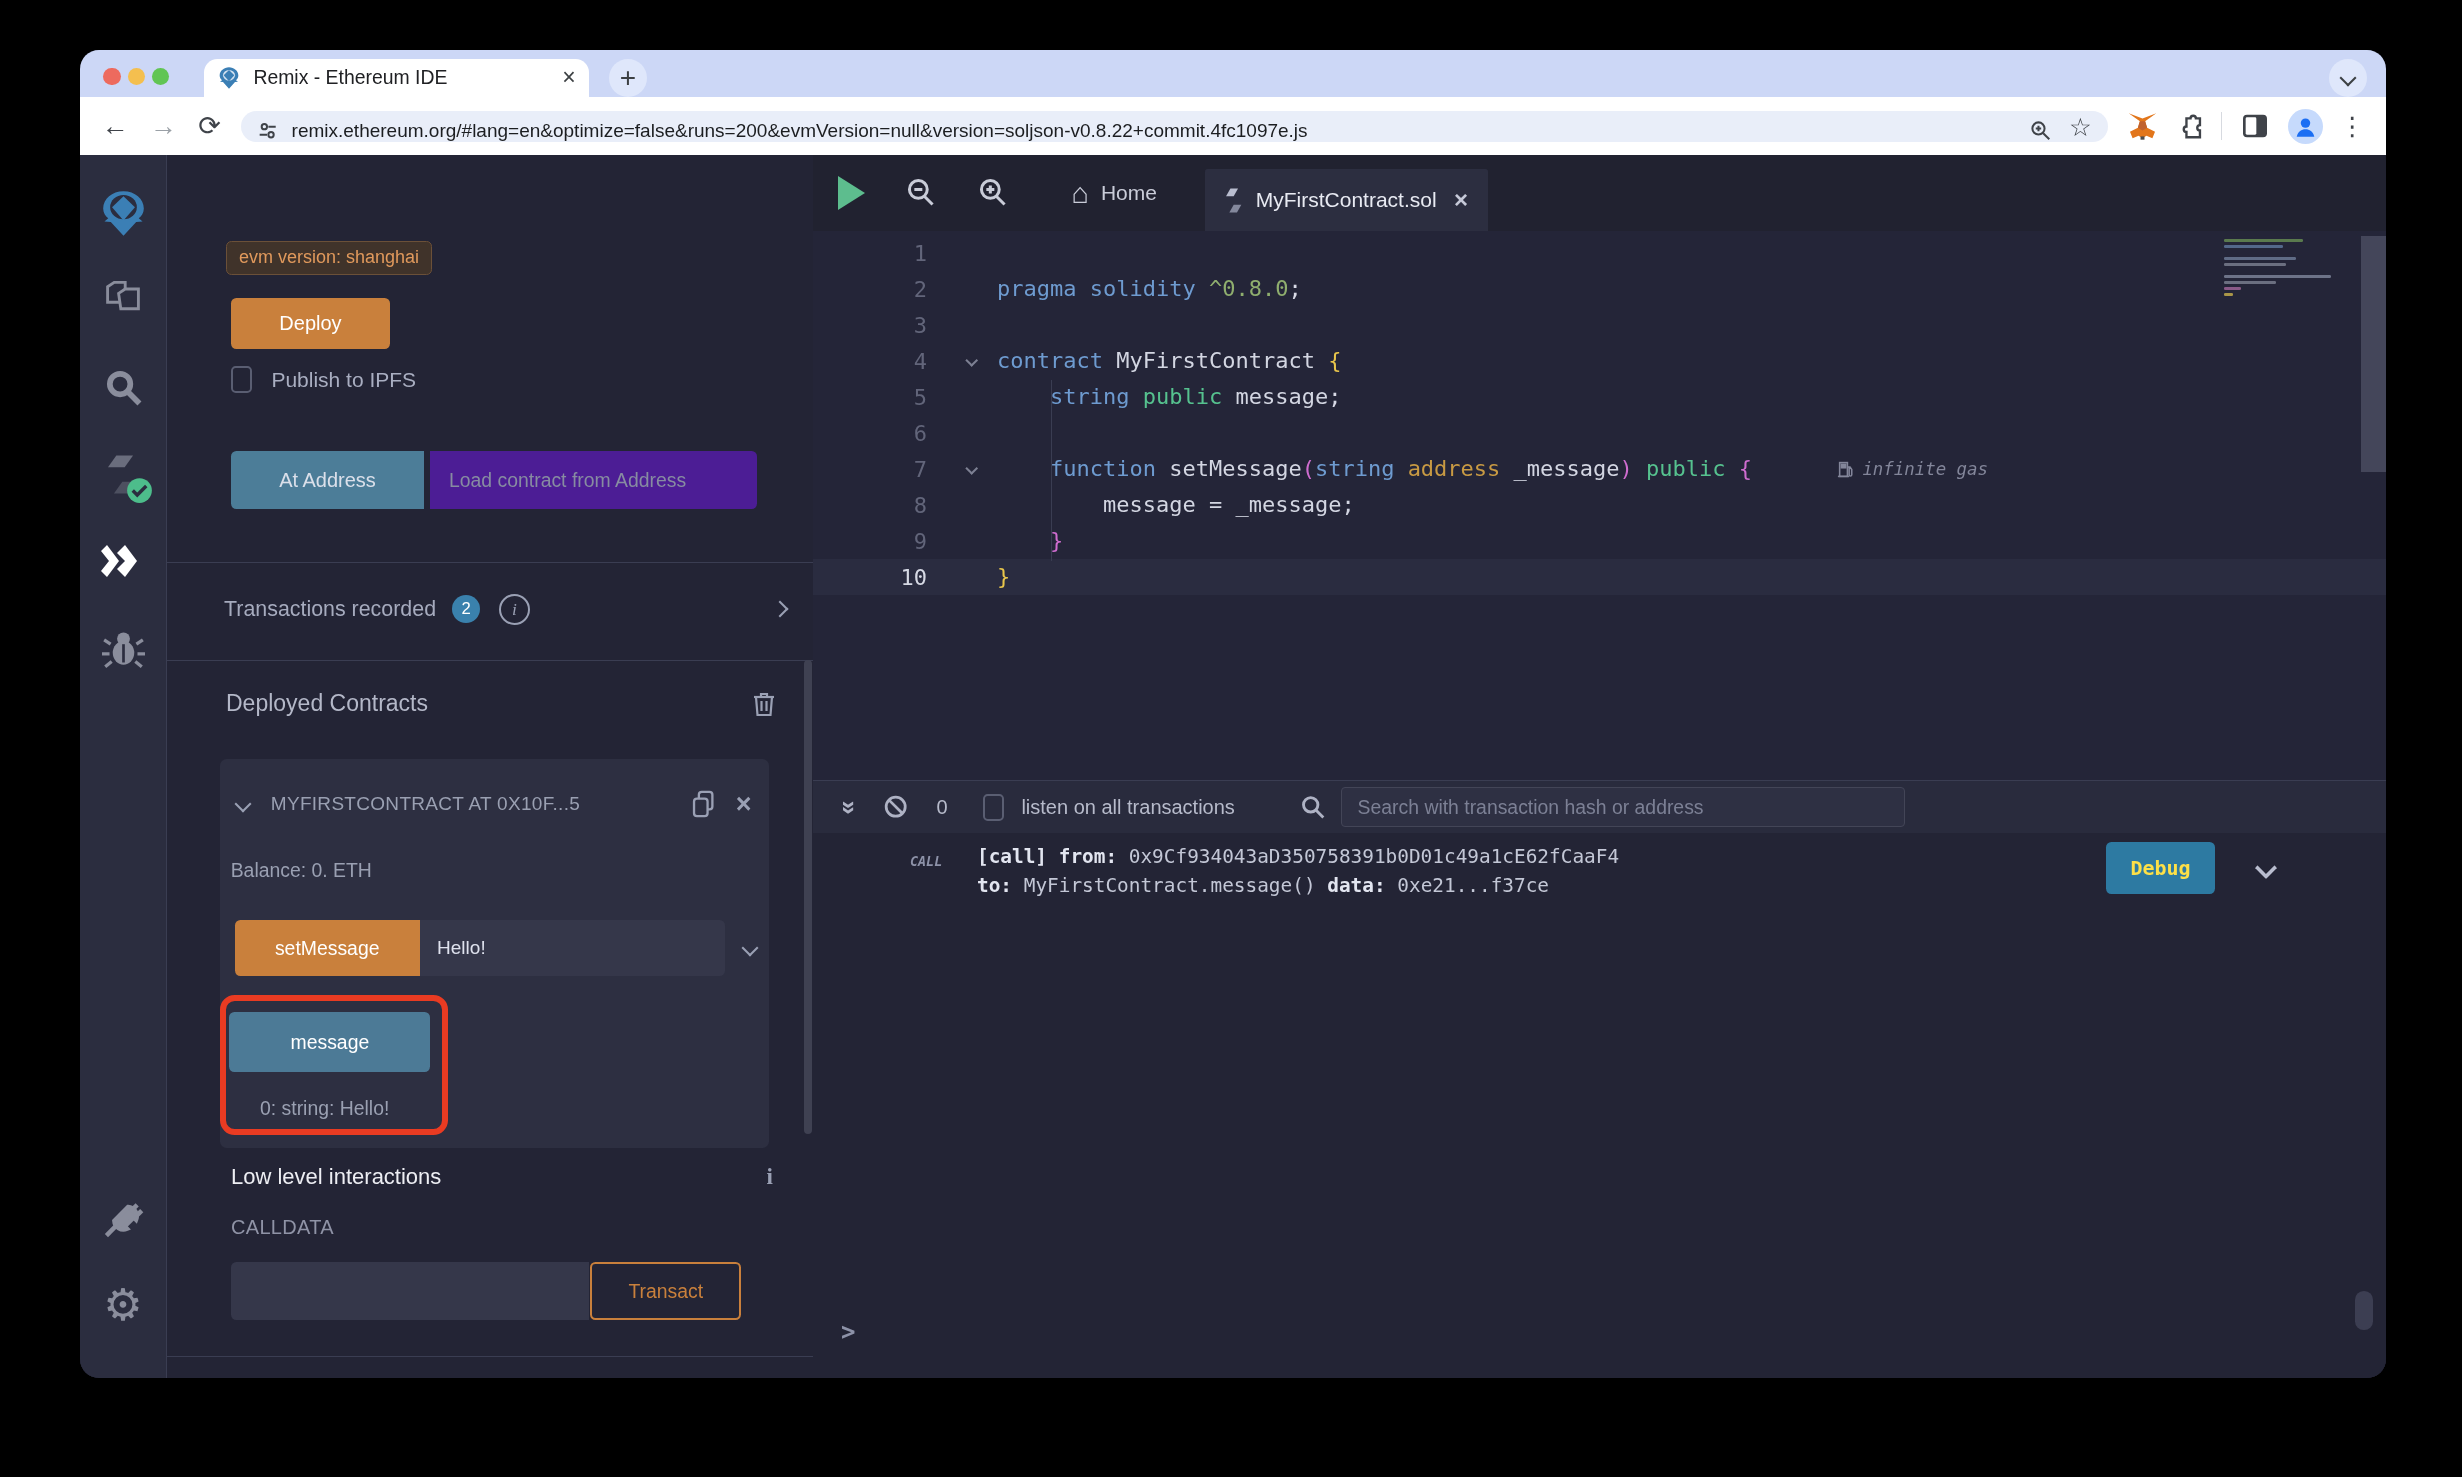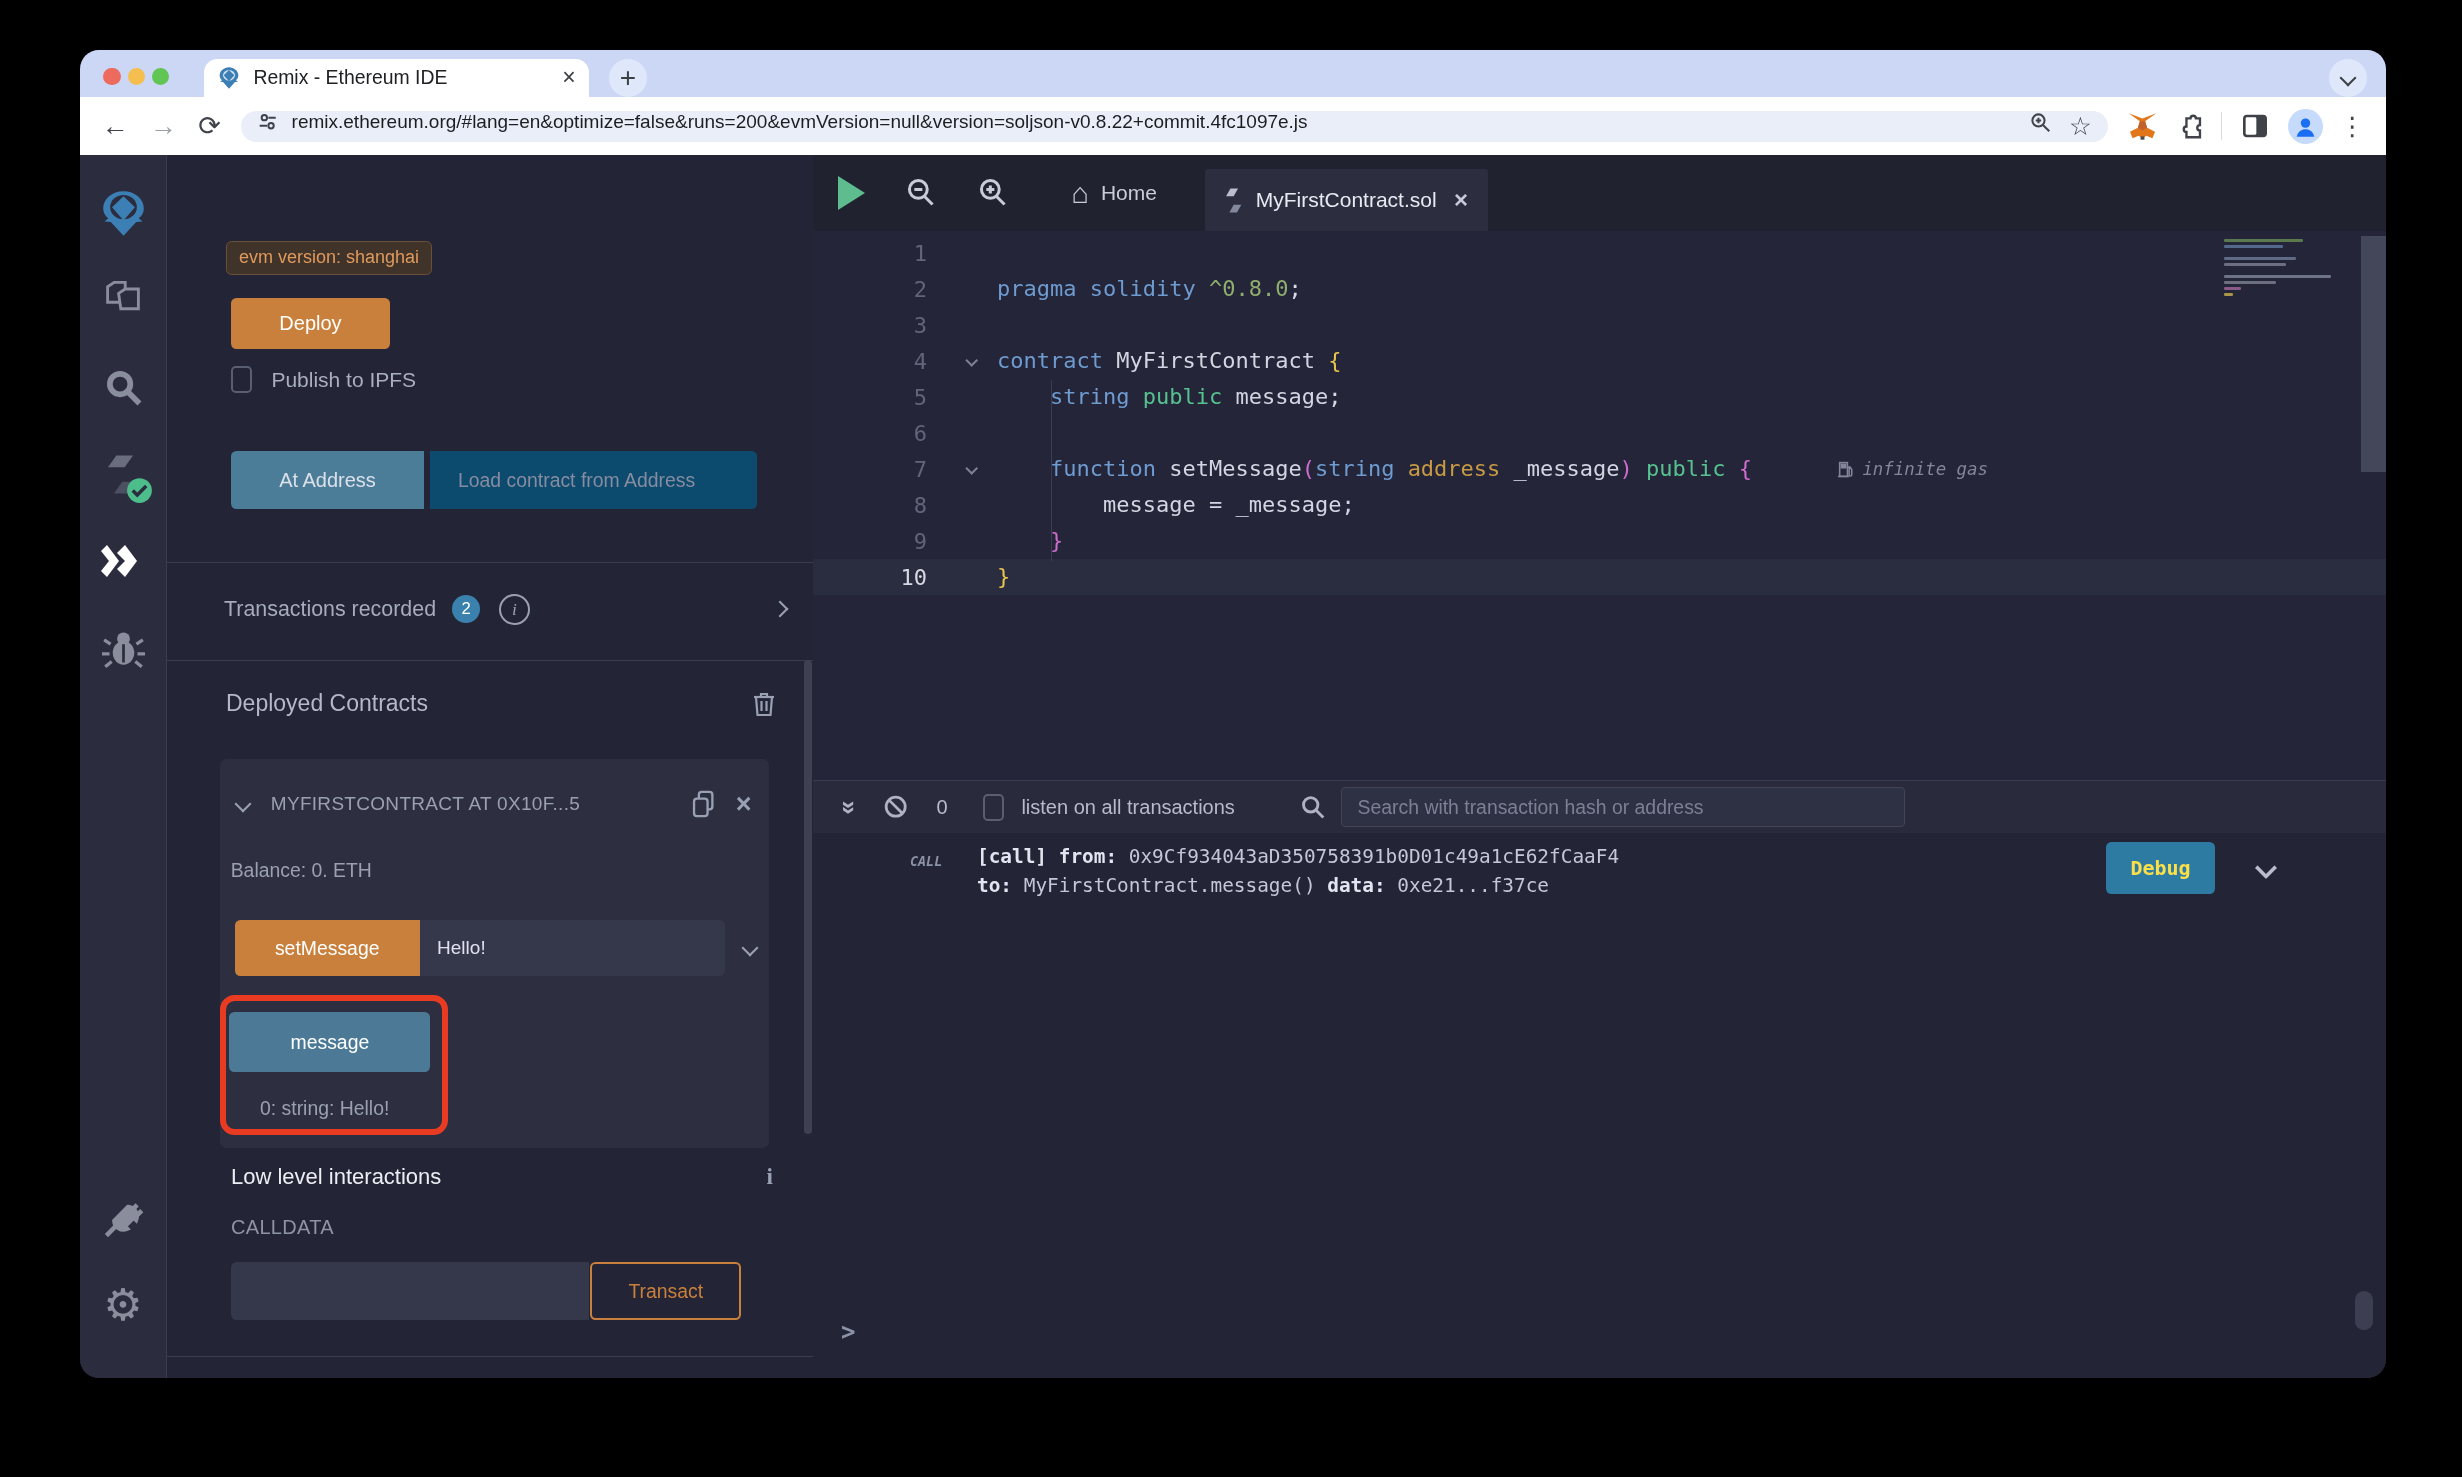--- a/index.html
+++ b/index.html
@@ -17,21 +17,21 @@
   .tab-title{font-size:19.4px;color:#202124;margin-left:12px;flex:1;white-space:nowrap;overflow:hidden;}
   .tab-close{font-size:23px;color:#3c4043;line-height:1;}
   .newtab{position:absolute;left:529px;top:8.7px;width:38px;height:38px;border-radius:50%;background:#dfe7fb;
           display:flex;align-items:center;justify-content:center;font-size:28px;color:#3c4043;}
   .tabchev{position:absolute;right:19px;top:8.7px;width:38px;height:38px;border-radius:50%;background:#dfe7fb;
           display:flex;align-items:center;justify-content:center;}
   .urlrow{position:absolute;left:0;top:47px;width:100%;height:58px;background:#fff;display:flex;align-items:center;}
   .navic{font-size:27px;color:#3f4349;margin-left:21.4px;}
   .navic.fwd{color:#9aa0a6;}
   .urlpill{margin-left:20px;width:1867px;height:31px;background:#e9eef9;border-radius:21px;display:flex;
-           align-items:flex-start;padding:0 16px;box-sizing:border-box;}
+           align-items:flex-end;padding:0 16px;box-sizing:border-box;}
   .urltext{font-size:19px;color:#1c1e21;margin-left:13.4px;flex:1;white-space:nowrap;overflow:hidden;}
   .pillic{margin-left:17.4px;display:flex;align-items:center;}
   .chromic{margin-left:19px;display:flex;align-items:center;}
   .vdiv{width:1.3px;height:28px;background:#d7dae0;margin-left:17.4px;}
   .avatar{width:35px;height:35px;border-radius:50%;background:#c6dafc;display:flex;align-items:center;justify-content:center;}
   .dots{font-size:25.4px;color:#3f4349;letter-spacing:0;margin-left:16px;margin-right:13.4px;}
 
   
   .app{position:absolute;left:0;top:105px;width:100%;height:1223px;display:flex;background:#232435;}
   .rail{width:87px;background:#2b2d3f;border-right:1.3px solid #3a3d52;display:flex;flex-direction:column;
@@ -49,22 +49,22 @@
   .chev-r{transform:rotate(-45deg);}  .chev-d{transform:rotate(45deg);}
   .badge-evm{position:absolute;top:86px;left:59px;font-size:18px;color:#e0995c;background:#40332a;
              border:1.3px solid #6b5038;border-radius:5.4px;padding:5.4px 12px;}
   .btn{border:none;border-radius:5.4px;font-family:inherit;display:flex;align-items:center;justify-content:center;box-sizing:border-box;}
   .btn-deploy{position:absolute;top:143px;left:64px;width:159px;height:51px;background:#c9803c;color:#fff;font-size:20px;}
   .pubrow{position:absolute;top:211px;left:64px;display:flex;align-items:center;}
   .checkbox{width:21.4px;height:27px;border:2px solid #5a5e72;border-radius:4.7px;background:transparent;box-sizing:border-box;}
   .publbl{font-size:21px;color:#a9aec1;margin-left:19px;}
   .atrow{position:absolute;top:296px;left:64px;display:flex;gap:6px;}
   .btn-at{width:193px;height:58px;background:#4c7d98;color:#dbe0ea;font-size:20px;border-radius:5.4px 0 0 5.4px;}
-  .at-input{width:327px;height:58px;background:#0c4a6e;border:none;border-radius:0 5.4px 5.4px 0;font-size:19.4px;
-            color:#dfe2ee;padding:0 28px;box-sizing:border-box;font-family:inherit;}
+  .at-input{width:327px;height:58px;background:#4c1d95;border:none;border-radius:0 5.4px 5.4px 0;font-size:19.4px;
+            color:#dfe2ee;padding:0 19px;box-sizing:border-box;font-family:inherit;}
   .at-input::placeholder{color:#878ca1;}
   .hdiv{position:absolute;left:0;width:100%;height:1.3px;background:#3a3d52;}
   .txrow{position:absolute;top:422px;left:57px;right:27px;height:64px;display:flex;align-items:center;}
   .txlbl{font-size:21.4px;color:#a6abbe;}
   .txbadge{width:28px;height:28px;border-radius:50%;background:#3a81ad;color:#fff;font-size:16.7px;display:flex;
            align-items:center;justify-content:center;margin-left:16px;}
   .infoc{width:27px;height:27px;border-radius:50%;border:2px solid #9aa0b4;color:#9aa0b4;font-size:17.4px;display:flex;
          align-items:center;justify-content:center;margin-left:19px;font-family:"Liberation Serif",serif;font-style:italic;}
   .dct{position:absolute;top:535px;left:59px;right:37px;display:flex;align-items:center;}
   .dclbl{font-size:23px;color:#b4b8c8;flex:1;}

